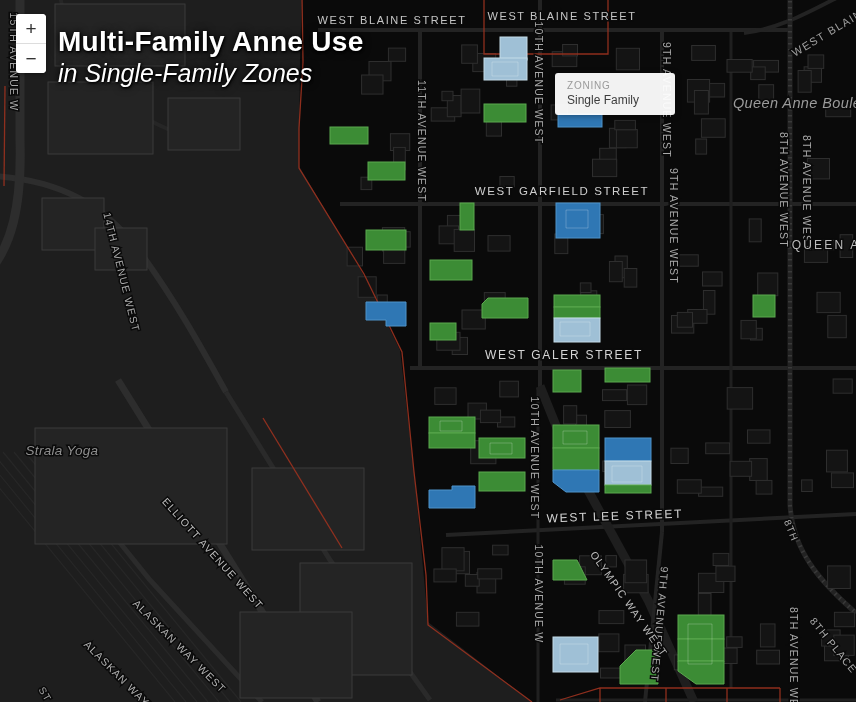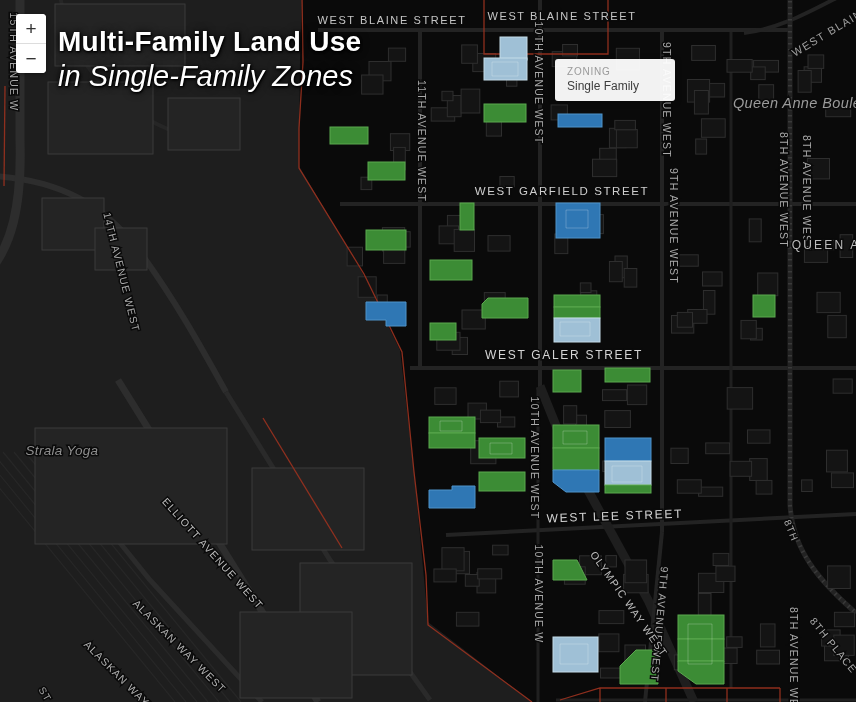--- a/index.html
+++ b/index.html
@@ -3,29 +3,29 @@
 <meta charset="utf-8">
 <style>
   html,body{margin:0;padding:0;background:#000;}
   #app{position:relative;width:856px;height:702px;overflow:hidden;background:#161616;
        font-family:"Liberation Sans",sans-serif;}
   #map-svg{position:absolute;left:0;top:0;cursor:grab;}
   
   .map-title{position:absolute;left:58px;top:26px;color:#fff;pointer-events:none;
     text-shadow:0 1px 3px rgba(0,0,0,.95),0 0 8px rgba(0,0,0,.9),1px 1px 2px rgba(0,0,0,.9);}
   .map-title .t1{font-size:28px;font-weight:bold;letter-spacing:.3px;line-height:1.15;}
-  .map-title .t2{font-size:29px;font-style:italic;line-height:1.25;}
+  .map-title .t2{font-size:25px;font-style:italic;line-height:1.25;}
   
   .zoomctl{position:absolute;left:16px;top:14px;width:30px;background:#fff;border-radius:4px;
     box-shadow:0 1px 4px rgba(0,0,0,.4);overflow:hidden;}
   .zoomctl button{display:block;width:30px;height:29px;border:0;background:#fff;color:#333;
     font-size:19px;line-height:29px;padding:0;cursor:pointer;font-family:"Liberation Sans",sans-serif;}
   .zoomctl .sep{height:1px;background:#ddd;}
   
-  .tooltip{position:absolute;left:555px;top:59px;min-width:96px;background:rgba(255,255,255,.95);
+  .tooltip{position:absolute;left:555px;top:73px;min-width:96px;background:rgba(255,255,255,.95);
     border-radius:3px;padding:7px 12px 8px 12px;box-shadow:0 1px 6px rgba(0,0,0,.35);pointer-events:none;}
   .tooltip .lab{font-size:10px;letter-spacing:.8px;color:#9a9a9a;margin-bottom:2px;}
   .tooltip .val{font-size:12px;color:#3d3d3d;}
   text{font-family:"Liberation Sans",sans-serif;}
 </style>
 </head>
 <body>
 
 <div id="app">
   <svg id="map-svg" width="856" height="702" viewBox="0 0 856 702">
@@ -296,21 +296,21 @@
         <text x="177" y="649" fill="#b3b3b3" font-size="10.5" text-anchor="middle" letter-spacing="1.2" font-style="normal" stroke="#0a0a0a" stroke-width="3" paint-order="stroke" transform="rotate(45 177 649)">ALASKAN WAY WEST</text>
         <text x="128" y="690" fill="#b3b3b3" font-size="10.5" text-anchor="middle" letter-spacing="1.2" font-style="normal" stroke="#0a0a0a" stroke-width="3" paint-order="stroke" transform="rotate(45 128 690)">ALASKAN WAY WEST</text>
         <text x="812" y="108" fill="#9b9b9b" font-size="14.5" text-anchor="middle" letter-spacing="0.4" font-style="italic" stroke="#0a0a0a" stroke-width="3" paint-order="stroke">Queen Anne Boulevard</text>
         <text x="842" y="249" fill="#bdbdbd" font-size="12" text-anchor="middle" letter-spacing="2.2" font-style="normal" stroke="#0a0a0a" stroke-width="3" paint-order="stroke">QUEEN ANNE</text>
         <text x="62" y="455" fill="#8f8f8f" font-size="13.5" text-anchor="middle" letter-spacing="0.3" font-style="italic" stroke="#0a0a0a" stroke-width="3" paint-order="stroke">Strala Yoga</text>
         <text x="42" y="696" fill="#a9a9a9" font-size="10" text-anchor="middle" letter-spacing="1" font-style="normal" stroke="#0a0a0a" stroke-width="3" paint-order="stroke" transform="rotate(60 42 696)">ST</text>
       </g>
     </svg>
 
   <div class="map-title">
-    <div class="t1">Multi-Family Land Use</div>
+    <div class="t1">Multi-Family Anne Use</div>
     <div class="t2">in Single-Family Zones</div>
   </div>
 
   <div class="zoomctl">
     <button>+</button>
     <div class="sep"></div>
     <button>−</button>
   </div>
 
   <div class="tooltip">

